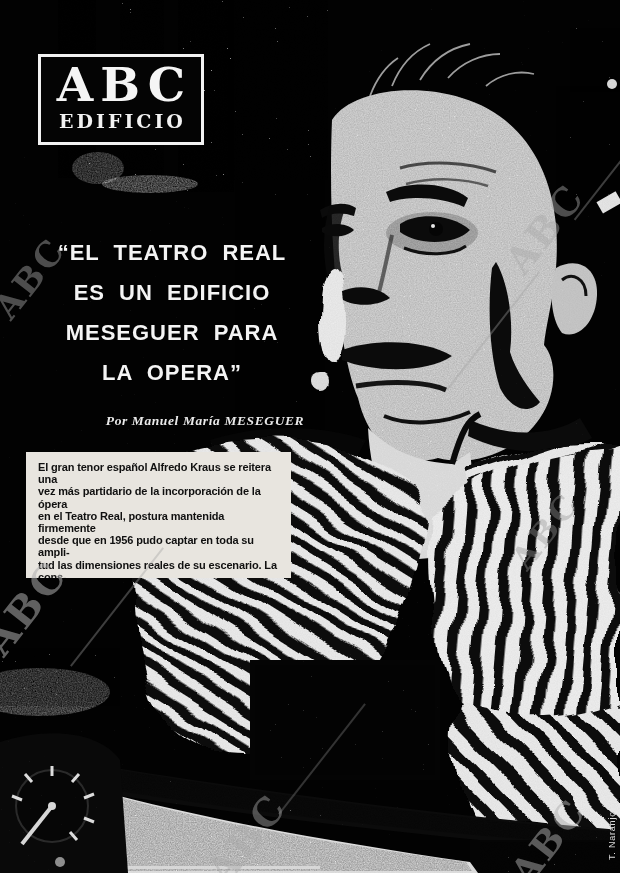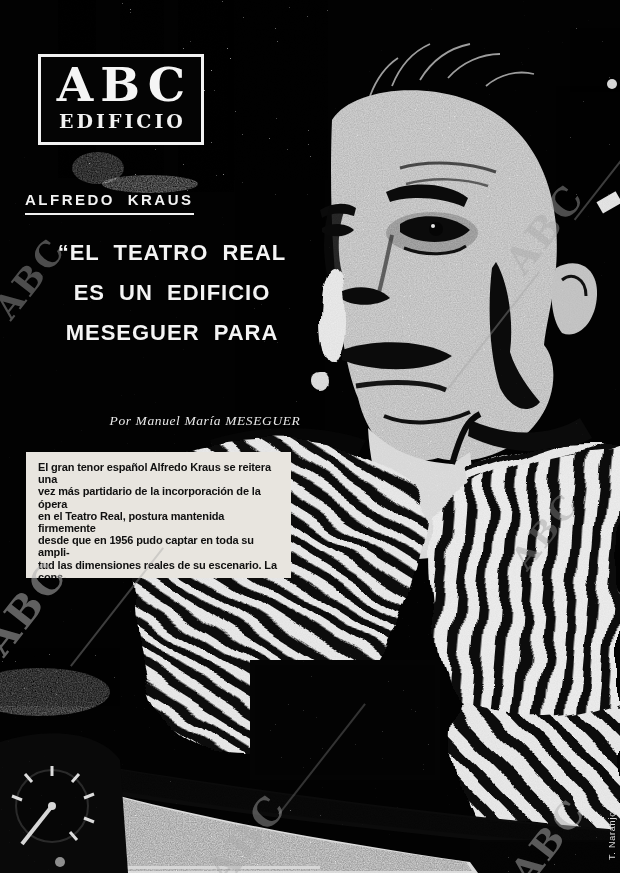--- a/index.html
+++ b/index.html
@@ -20,21 +20,21 @@
     font-weight:bold;font-size:15px;letter-spacing:2.5px;word-spacing:6px;
     padding-bottom:5px;border-bottom:2px solid #f0f0f0;}
 
   
   .headline{position:absolute;left:6px;top:233px;width:332px;z-index:2;text-align:center;
     color:#f4f4f4;font-weight:bold;font-size:22px;line-height:40px;letter-spacing:1px;word-spacing:7px;}
   .headline div{white-space:nowrap;}
 
   
   .byline{position:absolute;left:100px;top:413px;width:210px;z-index:2;text-align:center;
-    font-family:"Liberation Serif",serif;font-style:italic;font-weight:normal;
+    font-family:"Liberation Serif",serif;font-style:italic;font-weight:bold;
     color:#e9e9e9;font-size:13.5px;letter-spacing:.6px;}
 
   
   .lede-box{position:absolute;left:26px;top:452px;width:265px;height:126px;z-index:2;
     background:#e8e5df;color:#101010;box-sizing:border-box;padding:9px 10px 8px 12px;
     font-weight:bold;font-size:11px;line-height:12.2px;letter-spacing:-.15px;
     white-space:pre-line;overflow:hidden;}
 
   
   .credit{position:absolute;right:3px;top:776px;height:84px;z-index:4;
@@ -226,26 +226,26 @@
     </g>
 
     <rect x="0" y="0" width="620" height="873" filter="url(#dither)" opacity=".05"></rect>
   </svg>
 
   <div class="logo-box">
     <div class="logo-abc">ABC</div>
     <div class="logo-sub">EDIFICIO</div>
   </div>
 
-  <div class="kicker">ALFREDO KRAUS</div>
 
   <div class="headline">
     <div>“EL TEATRO REAL</div>
     <div>ES UN EDIFICIO</div>
     <div>MESEGUER PARA</div>
+    <div>LA OPERA”</div>
   </div>
 
   <div class="byline">Por Manuel María MESEGUER</div>
 
   <div class="lede-box">El gran tenor español Alfredo Kraus se reitera una
 vez más partidario de la incorporación de la ópera
 en el Teatro Real, postura mantenida firmemente
 desde que en 1956 pudo captar en toda su ampli-
 tud las dimensiones reales de su escenario. La cons-
 trucción de un gran auditórium para sala de con-

